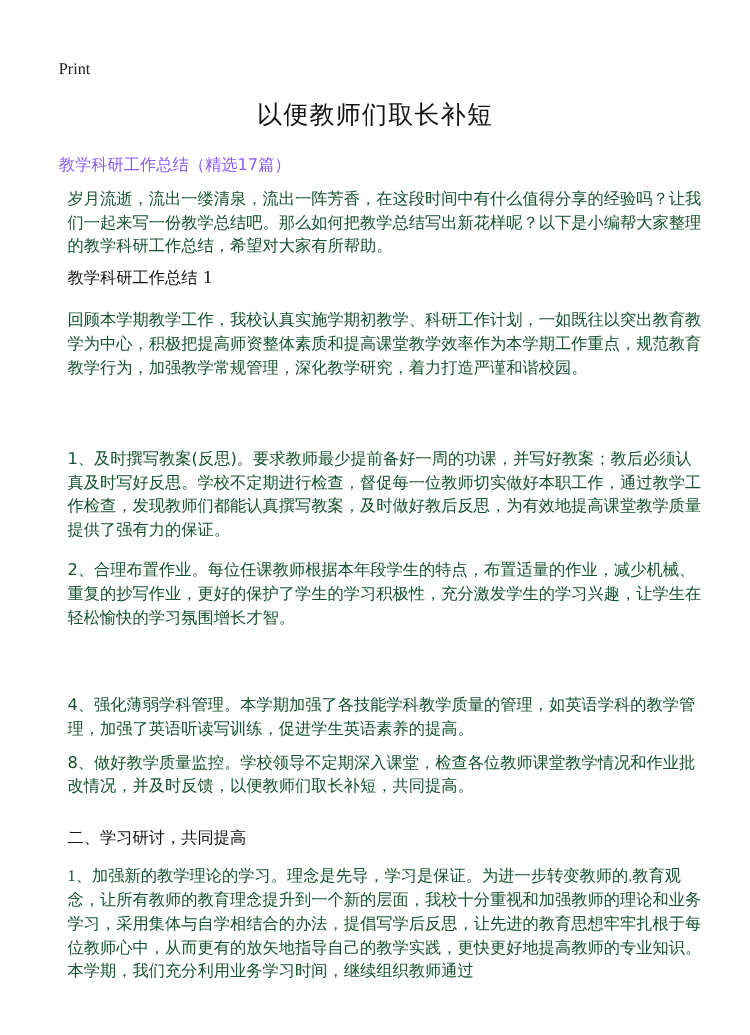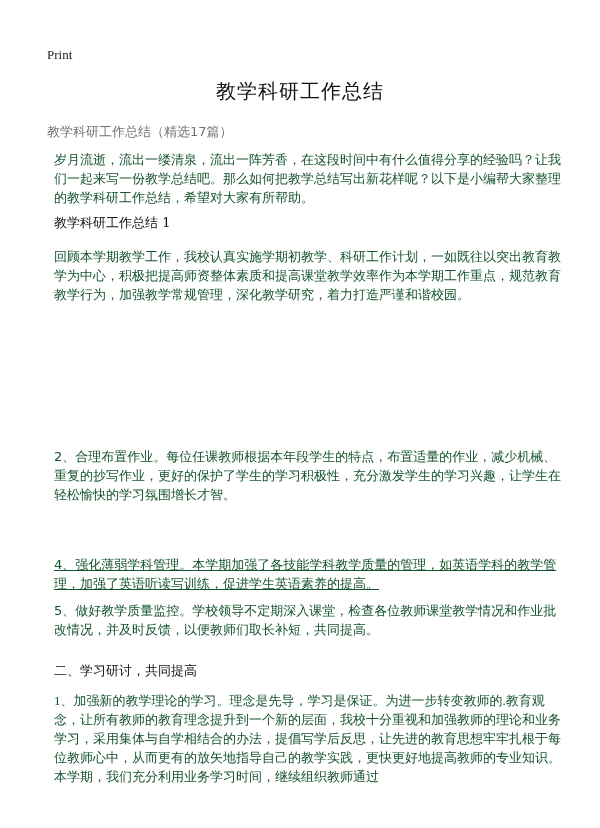--- a/index.html
+++ b/index.html
@@ -1,35 +1,36 @@
 <!DOCTYPE html>
 <html><head>
   <meta charset="utf-8">
   <style>
     html, body { margin:0; padding:0; background:#ffffff; }
     body { width:600px; height:828px; overflow:hidden; position:relative; color:#1a1a1a; font-family:"DejaVu Sans", sans-serif; }
     .page { position:absolute; left:0; top:0; width:600px; height:828px; }
     .print { position:absolute; left:47px; top:47px; font-family:"Liberation Serif", serif; font-size:13px; color:#222; }
     .title { position:absolute; left:0; width:600px; top:78px; text-align:center; font-size:20px; font-weight:normal; letter-spacing:1px; color:#111; }
-    .subtitle { position:absolute; left:47px; top:123px; font-size:13px; color:#737373; }
+    .subtitle { position:absolute; left:47px; top:123px; font-size:13px; color:#8b5cf6; }
     .block { position:absolute; left:54px; width:510px; font-size:13px; line-height:19px; color:#14532d; }
     .h { font-weight:normal; font-family:"DejaVu Serif", serif; font-size:13px; color:#111; }
     p { margin:0; }
   </style>
 </head>
 <body>
 
 <div class="page">
   <div class="print">Print</div>
-  <div class="title">教学科研工作总结</div>
+  <div class="title">以便教师们取长补短</div>
   <div class="subtitle">教学科研工作总结（精选17篇）</div>
 
   <p class="block" style="top:150px;">岁月流逝，流出一缕清泉，流出一阵芳香，在这段时间中有什么值得分享的经验吗？让我们一起来写一份教学总结吧。那么如何把教学总结写出新花样呢？以下是小编帮大家整理的教学科研工作总结，希望对大家有所帮助。</p>
   <p class="block h" style="top:213px;">教学科研工作总结 1</p>
   <p class="block" style="top:247px;">回顾本学期教学工作，我校认真实施学期初教学、科研工作计划，一如既往以突出教育教学为中心，积极把提高师资整体素质和提高课堂教学效率作为本学期工作重点，规范教育教学行为，加强教学常规管理，深化教学研究，着力打造严谨和谐校园。</p>
 
+  <p class="block" style="top:358px;">1、及时撰写教案(反思)。要求教师最少提前备好一周的功课，并写好教案；教后必须认真及时写好反思。学校不定期进行检查，督促每一位教师切实做好本职工作，通过教学工作检查，发现教师们都能认真撰写教案，及时做好教后反思，为有效地提高课堂教学质量提供了强有力的保证。</p>
   <p class="block" style="top:447px;">2、合理布置作业。每位任课教师根据本年段学生的特点，布置适量的作业，减少机械、重复的抄写作业，更好的保护了学生的学习积极性，充分激发学生的学习兴趣，让学生在轻松愉快的学习氛围增长才智。</p>
-  <p class="block" style="top:555px;text-decoration:underline;">4、强化薄弱学科管理。本学期加强了各技能学科教学质量的管理，如英语学科的教学管理，加强了英语听读写训练，促进学生英语素养的提高。</p>
-  <p class="block" style="top:601px;">5、做好教学质量监控。学校领导不定期深入课堂，检查各位教师课堂教学情况和作业批改情况，并及时反馈，以便教师们取长补短，共同提高。</p>
+  <p class="block" style="top:555px;">4、强化薄弱学科管理。本学期加强了各技能学科教学质量的管理，如英语学科的教学管理，加强了英语听读写训练，促进学生英语素养的提高。</p>
+  <p class="block" style="top:601px;">8、做好教学质量监控。学校领导不定期深入课堂，检查各位教师课堂教学情况和作业批改情况，并及时反馈，以便教师们取长补短，共同提高。</p>
 
   <p class="block h" style="top:661px;">二、学习研讨，共同提高</p>
   <p class="block" style="top:691px;font-family:Liberation Serif, serif;">1、加强新的教学理论的学习。理念是先导，学习是保证。为进一步转变教师的.教育观念，让所有教师的教育理念提升到一个新的层面，我校十分重视和加强教师的理论和业务学习，采用集体与自学相结合的办法，提倡写学后反思，让先进的教育思想牢牢扎根于每位教师心中，从而更有的放矢地指导自己的教学实践，更快更好地提高教师的专业知识。本学期，我们充分利用业务学习时间，继续组织教师通过</p>
 </div>
 
 </body></html>

